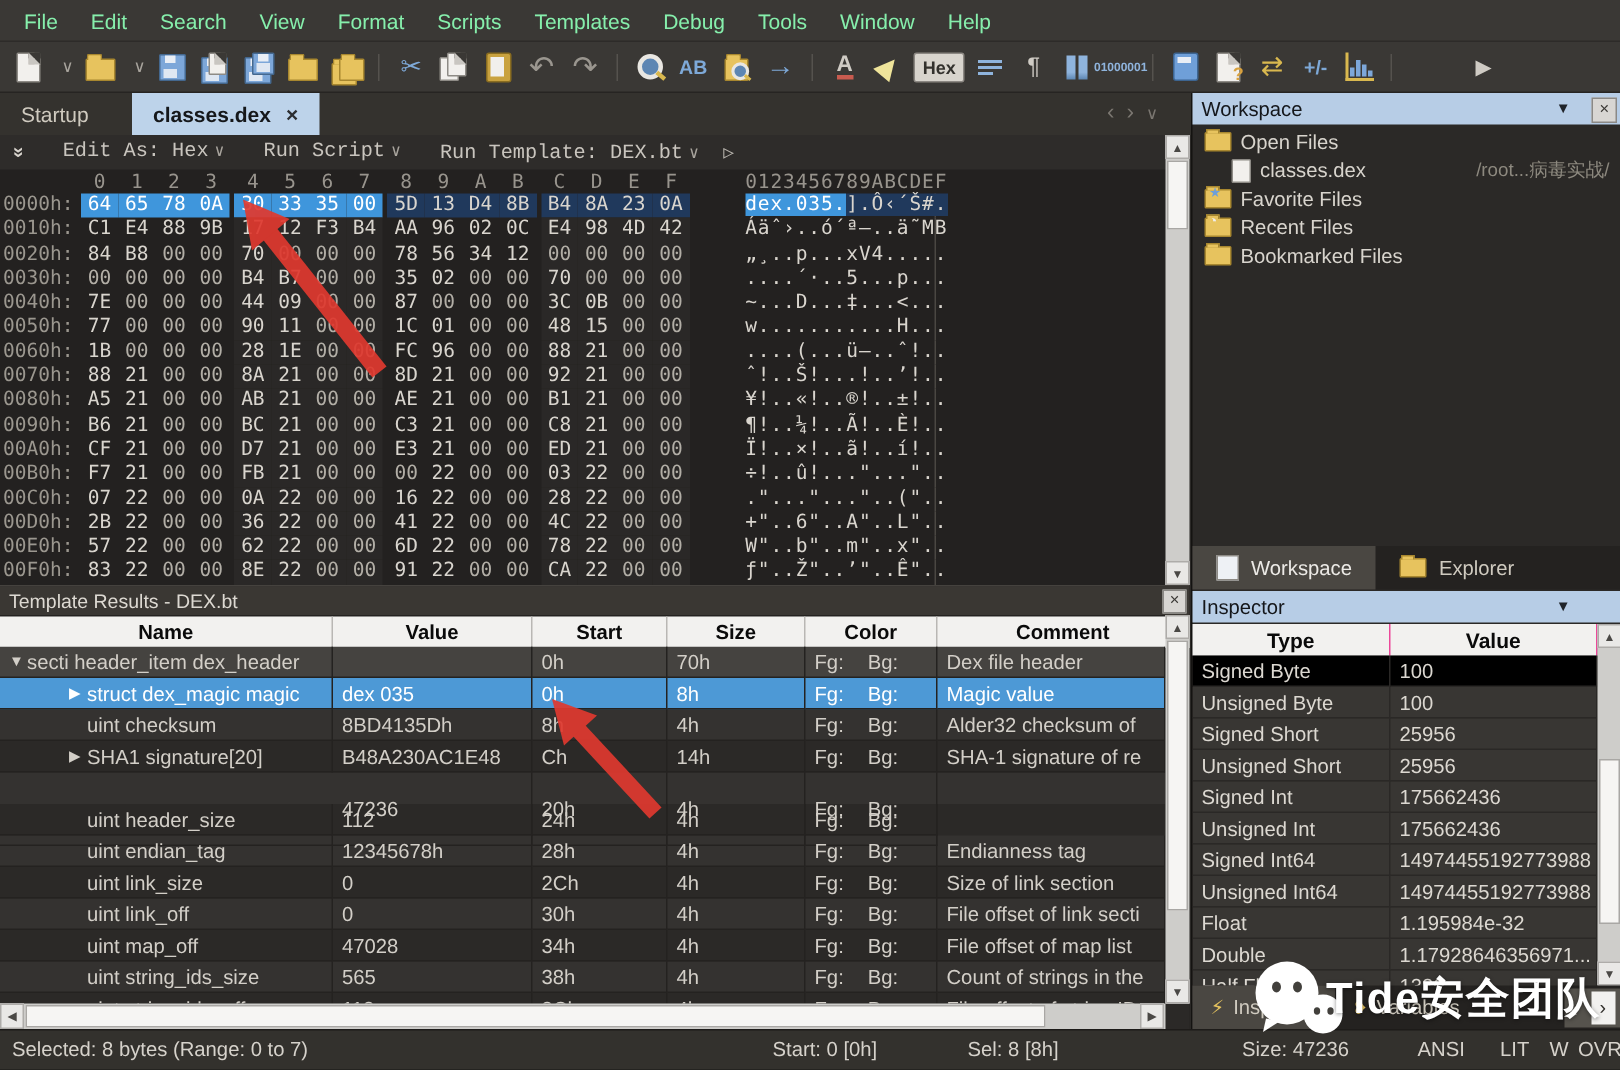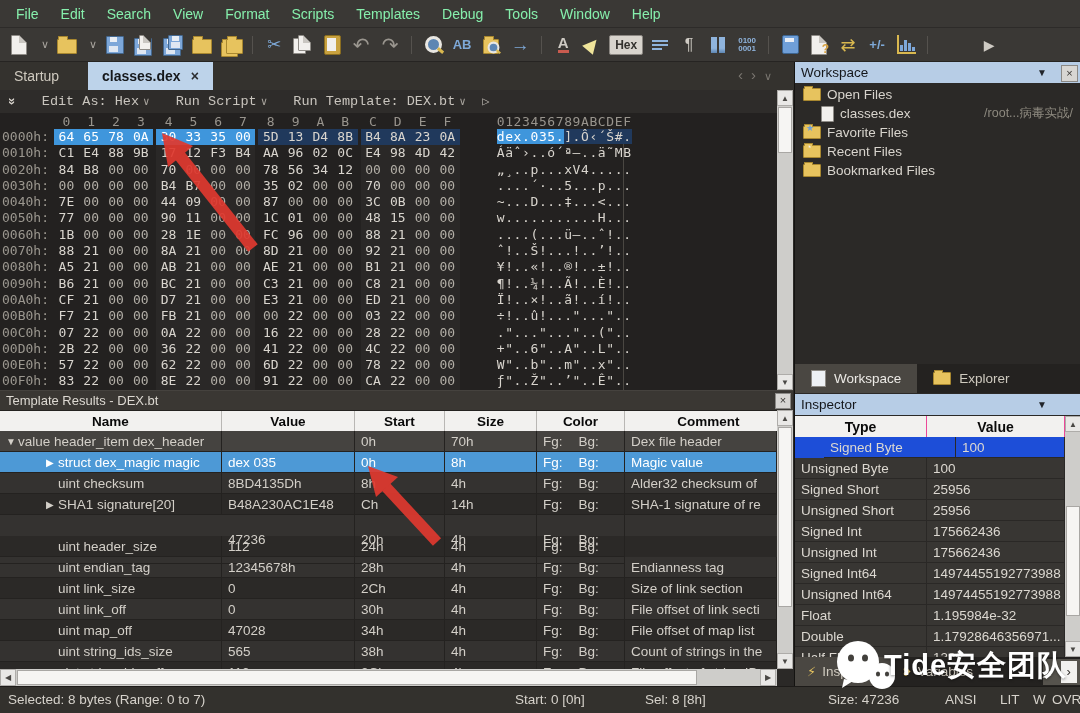--- a/index.html
+++ b/index.html
@@ -30,21 +30,21 @@
   .icon-floppy:before{content:"";position:absolute;left:3px;top:0;width:7px;height:5px;background:#e9eef5;}
   .icon-floppy:after{content:"";position:absolute;left:2px;bottom:1px;width:9px;height:6px;background:#dfe7f2;}
   .stack2{position:relative;width:20px;height:20px;}
   .stack2 .a{position:absolute;left:0;top:3px;} .stack2 .b{position:absolute;left:5px;top:0;}
   .icon-clipboard{width:15px;height:18px;background:#c9a23f;border:1px solid #8a6d20;border-radius:2px;position:relative;}
   .icon-clipboard:before{content:"";position:absolute;left:2px;top:2px;width:9px;height:13px;background:#f1efec;}
   .icon-lens{width:11px;height:11px;border:3px solid #e9e7e2;border-radius:50%;position:relative;background:#5d86b3;}
   .icon-lens:after{content:"";position:absolute;left:9px;top:10px;width:7px;height:3px;background:#d9b84f;transform:rotate(40deg);}
   .hexbtn{background:#d8d4cd;color:#33312d;border:1px solid #8b8782;border-radius:2px;
           font-size:12px;padding:2px 5px;font-weight:bold;}
-  .binicon{display:flex;flex-direction:column;line-height:8px;font-size:8px;color:#8fb4dd;font-weight:bold;}
+  .binicon{display:flex;line-height:8px;font-size:8px;color:#8fb4dd;font-weight:bold;}
   .colicon{display:flex;gap:2px;} .colicon i{width:6px;height:16px;background:linear-gradient(#8fb4dd 70%,#5d86b3);}
   .histicon{display:flex;align-items:flex-end;gap:1px;border-left:2px solid #d9b84f;border-bottom:2px solid #d9b84f;padding:1px;height:15px;}
   .histicon i{width:3px;background:#7da7d9;} 
   .calcicon{width:15px;height:17px;background:#6f9fd8;border:1px solid #3d6591;border-radius:2px;position:relative;}
   .calcicon:before{content:"";position:absolute;left:2px;top:2px;width:9px;height:4px;background:#e9eef5;}
   .fonticon{font-size:15px;font-weight:bold;color:#cfcbc4;border-bottom:3px solid #c95b4f;line-height:14px;}
   .highlighter{width:0;height:0;border-left:7px solid transparent;border-right:7px solid transparent;border-top:14px solid #efe49a;transform:rotate(-140deg);}
   .wrapicon{display:flex;flex-direction:column;gap:2px;}
   .wrapicon i{width:16px;height:2px;background:#8fb4dd;}
 
@@ -128,21 +128,21 @@
   .pages-ic{width:13px;height:15px;background:#eef1f5;border:1px solid #8e8b86;position:relative;}
   .pages-ic:before{content:"";position:absolute;left:3px;top:-3px;width:13px;height:15px;background:#dfe5ec;border:1px solid #8e8b86;z-index:-1;}
 
   .insp-grid{display:grid;grid-template-columns:132px 1fr;}
   .insp-head{position:absolute;left:0;top:332px;width:270px;height:21px;background:#f2f1ef;color:#0a0a0a;font-weight:bold;font-size:14px;}
   .insp-head > div{border-right:1px solid #ec4899;display:flex;align-items:center;justify-content:center;}
   .insp-rows{position:absolute;left:0;top:353px;width:270px;height:242px;overflow:hidden;}
   .insp-row{height:21px;font-size:13.5px;color:#dcd8d1;background:#383633;}
   .insp-row > div{border-right:1px solid #2a2826;border-bottom:1px solid #2a2826;display:flex;align-items:center;
                   padding-left:6px;box-sizing:border-box;white-space:nowrap;overflow:hidden;}
-  .insp-row.selrow{background:#1d4ed8;padding-left:29px;}
+  .insp-row.selrow{background:#000000;}
 
   .btm-tabs{position:absolute;left:0;top:595px;width:286px;height:29px;background:#242220;display:flex;align-items:center;}
   .btm-tab{display:flex;align-items:center;gap:6px;padding:0 12px;height:29px;font-size:13.5px;color:#cfcabf;}
   .btm-tab.on{background:#4a4742;}
   .bolt{color:#e5c35f;font-size:13px;} .tagic{color:#e5c35f;font-size:12px;}
   .navbox{position:absolute;right:0;top:2px;width:38px;height:26px;background:#56534d;display:flex;align-items:center;justify-content:space-around;color:#cfcbc4;}
   .navbox .r{background:#f2f1ef;color:#33312d;width:16px;height:22px;text-align:center;line-height:22px;}
 
   
   .statusbar{position:absolute;left:0;top:686px;width:1080px;height:27px;background:#33312d;color:#d6d2cb;
@@ -680,21 +680,21 @@
           <div>Value</div>
           <div>Start</div>
           <div>Size</div>
           <div>Color</div>
           <div>Comment</div>
         </div>
       <div class="tpl-rows" id="tpl-rows">
           <div class="tpl-grid tpl-row r0">
             <div style="padding-left: 6px;">
               <span class="tw">▼</span>
-              <span>value header_item dex_header</span>
+              <span>secti header_item dex_header</span>
             </div>
             <div></div>
             <div>0h</div>
             <div>70h</div>
             <div class="fgbg">
               <span>Fg:</span>
               <span>Bg:</span>
             </div>
             <div>Dex file header</div>
           </div>

